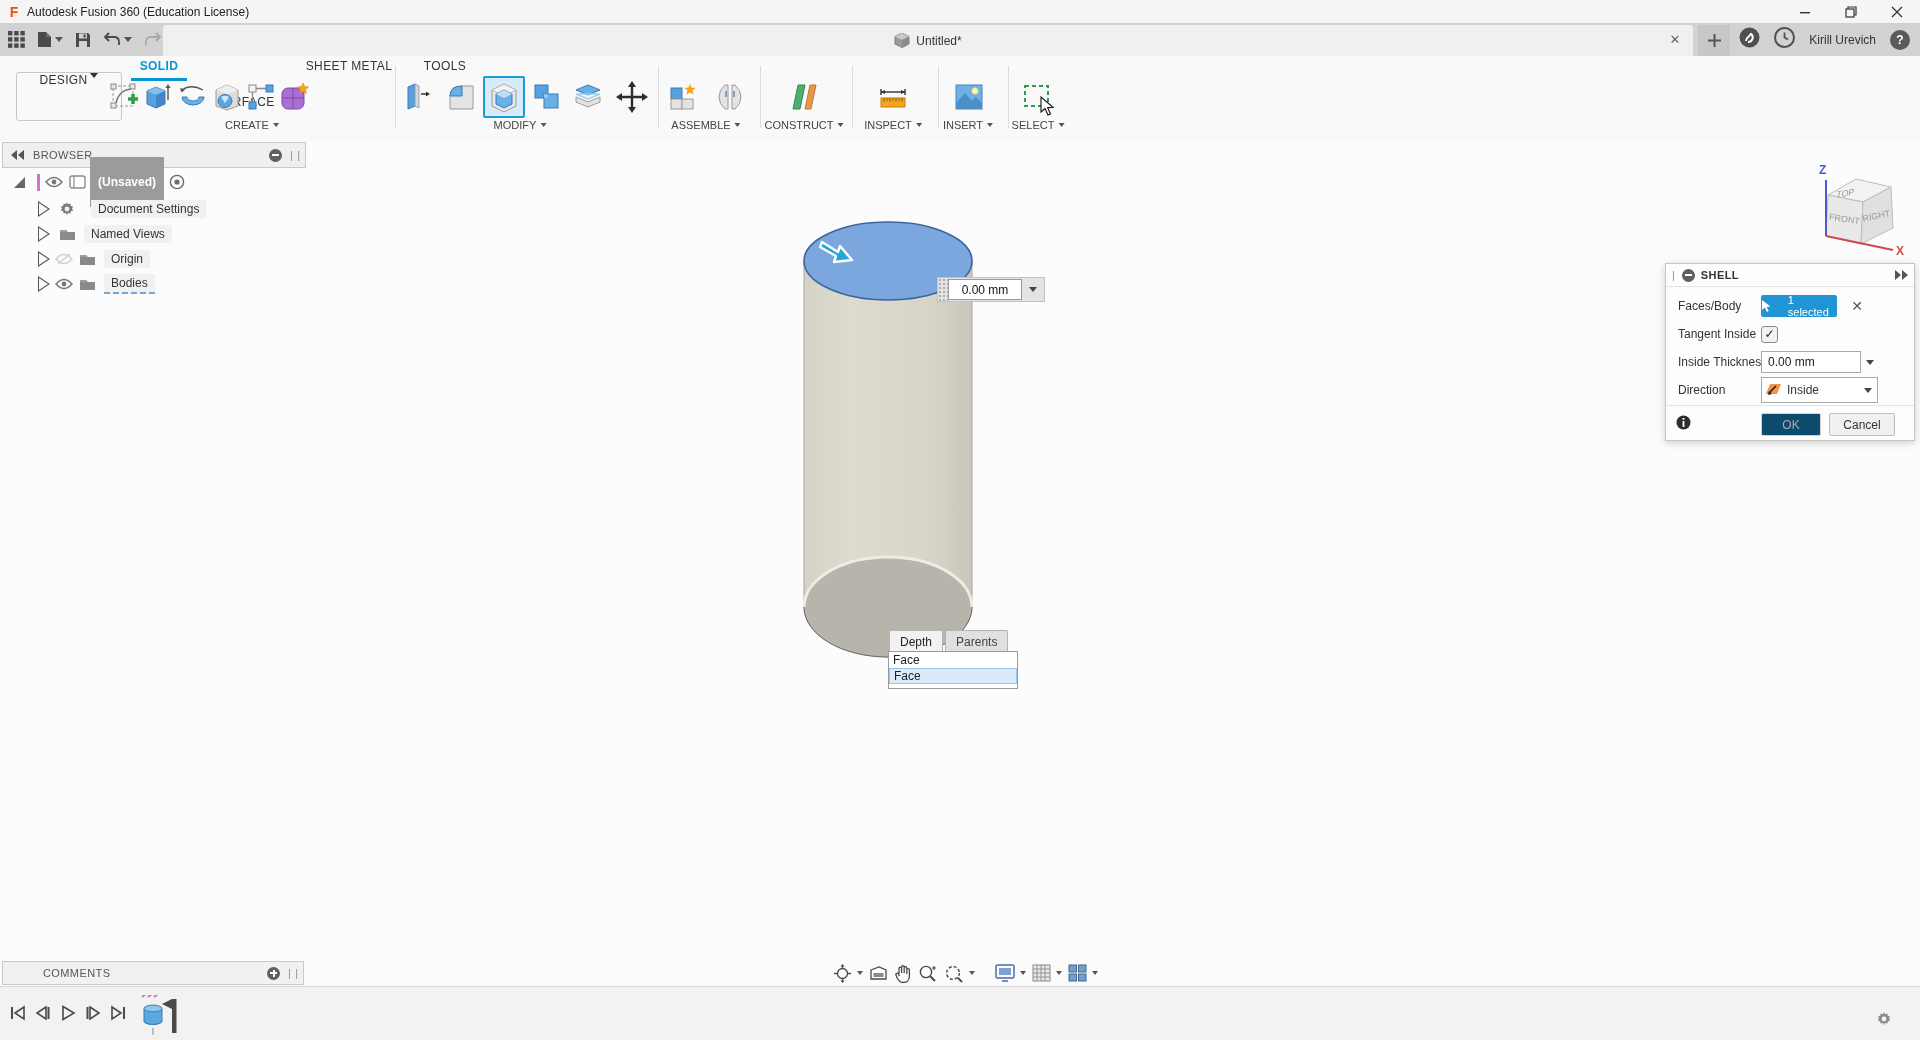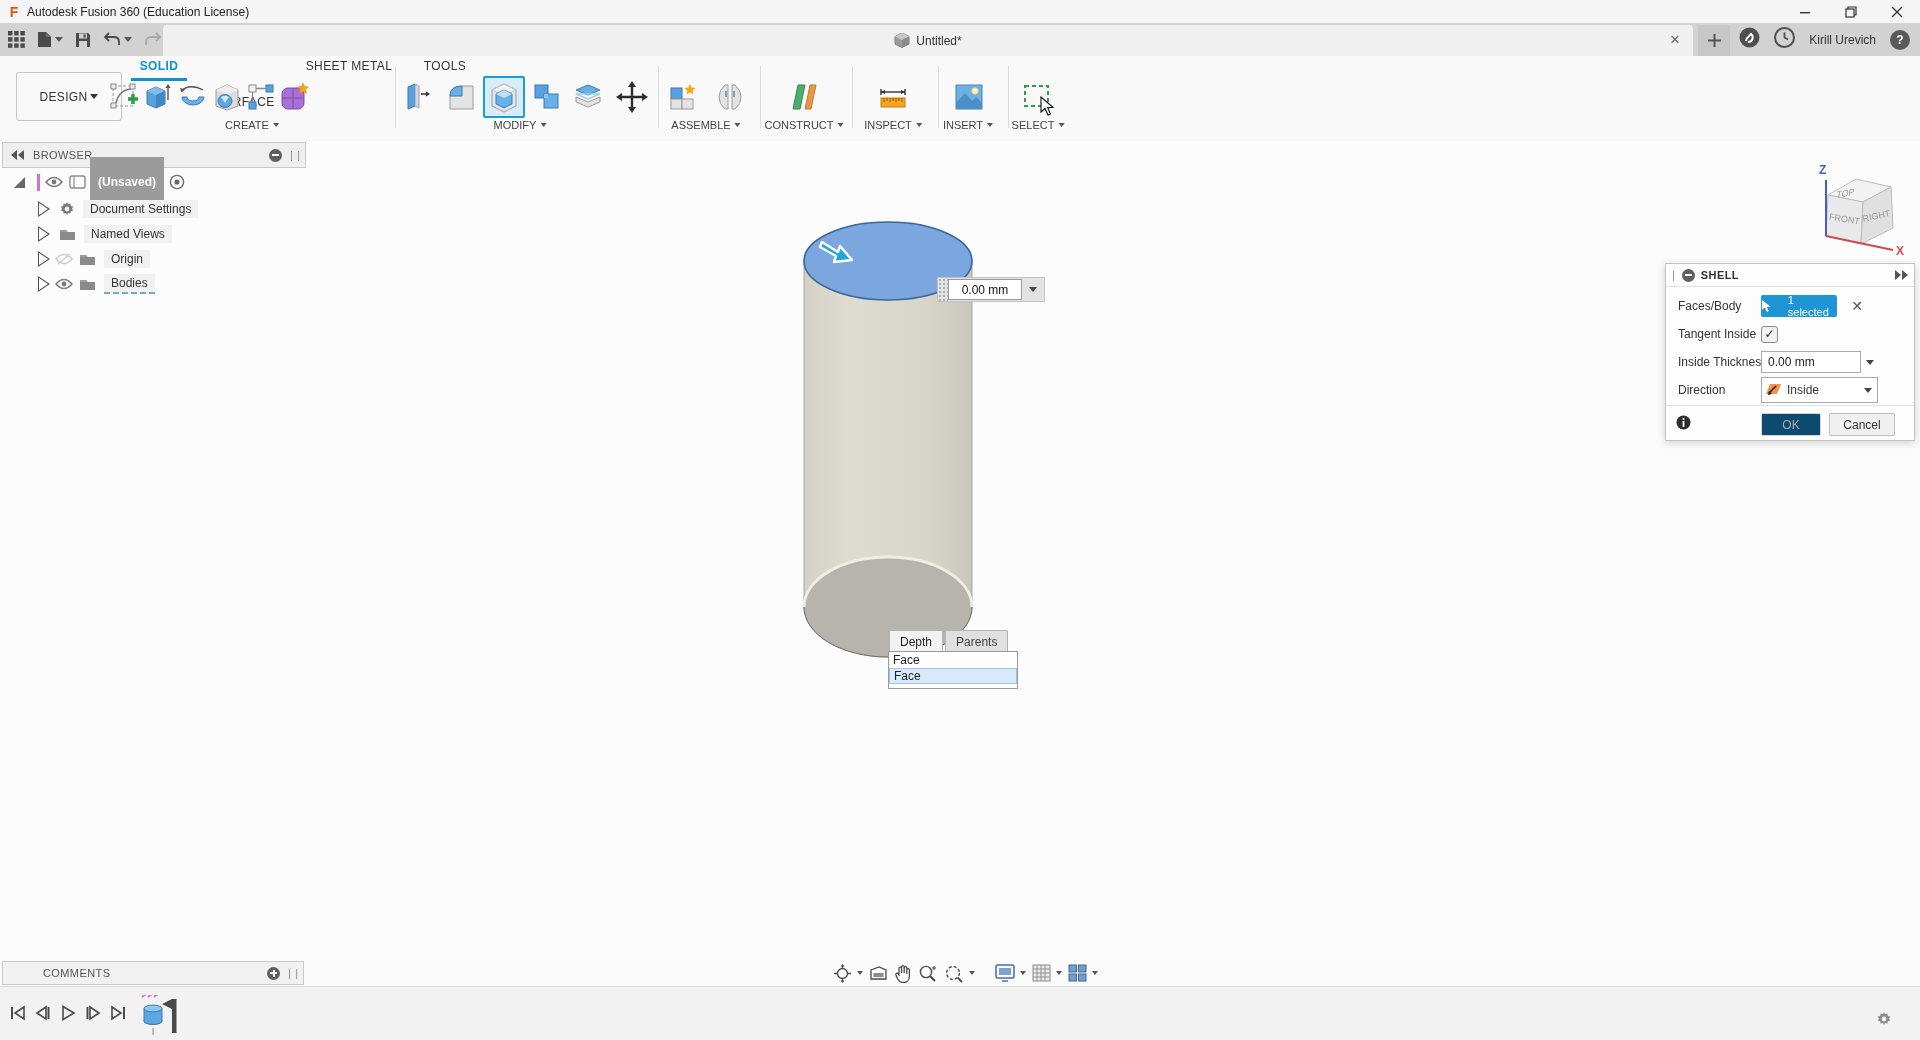--- a/index.html
+++ b/index.html
@@ -19,21 +19,21 @@
   .caret-down.dim{border-top-color:#a8a8a8;}
   .doc-tab{position:absolute;left:163px;top:2px;width:1530px;height:31px;background:#f0f0f0;border-radius:4px 4px 0 0;display:flex;align-items:center;justify-content:center;}
   .doc-tab-label{font-size:12px;color:#333;margin-left:6px;}
   .tab-close{position:absolute;right:10px;top:7px;width:16px;height:16px;color:#666;font-size:13px;line-height:16px;text-align:center;}
   .newtab-btn{position:absolute;left:1698px;top:2px;width:32px;height:31px;background:#c7c7c7;display:flex;align-items:center;justify-content:center;}
   .tabbar-right{position:absolute;right:0;top:0;height:33px;display:flex;align-items:center;gap:14px;padding-right:10px;}
   .user-name{font-size:12px;color:#333;}
   .round-ic{width:20px;height:20px;border-radius:50%;background:#5a5a5a;color:#fff;display:flex;align-items:center;justify-content:center;font-size:12px;font-weight:bold;}
   
   .ribbon{left:0;top:56px;width:1920px;height:85px;background:#f9f9f9;border-bottom:1px solid #d2d2d2;}
-  .design-btn{position:absolute;left:16px;top:16px;width:104px;height:47px;background:#f9f9f9;border:1px solid #c6c6c6;border-radius:3px;display:flex;align-items:center;justify-content:center;font-size:12px;color:#333;letter-spacing:.3px;}
+  .design-btn{position:absolute;left:16px;top:16px;width:104px;height:47px;background:#f9f9f9;border:1px solid #c6c6c6;border-radius:3px;display:flex;justify-content:center;font-size:12px;color:#333;letter-spacing:.3px;}
   .rtab{position:absolute;top:3px;height:18px;font-size:12px;color:#333;letter-spacing:.4px;text-align:center;}
   .rtab.active{color:#0696d7;font-weight:bold;border-bottom:3px solid #0696d7;padding-bottom:1px;}
   .tool{position:absolute;top:20px;width:38px;height:38px;display:flex;align-items:center;justify-content:center;border:2px solid transparent;border-radius:2px;}
   .tool.active{background:#d7ecfa;border-color:#1e9bd7;}
   .grp-label{position:absolute;top:63px;font-size:11px;color:#444;white-space:nowrap;transform:translateX(-50%);display:flex;align-items:center;}
   .grp-label .caret-down{border-left-width:3px;border-right-width:3px;border-top-width:4px;margin-left:4px;}
   .vsep{position:absolute;top:10px;width:1px;height:62px;background:#dcdcdc;}
   
   .browser-header{left:2px;top:142px;width:302px;height:24px;background:#efefef;border:1px solid #c9c9c9;display:flex;align-items:center;font-size:11px;color:#555;letter-spacing:.4px;}
   .brow{position:absolute;height:24px;display:flex;align-items:center;font-size:12px;color:#333;}
@@ -462,21 +462,21 @@
       <circle cx="8" cy="8" r="2.6" fill="#6a6a6a"></circle>
     </svg>
 </div>
 
 <div class="abs brow" style="left:40px;top:197px;">
   <div class="tri-closed"></div>
   <svg width="16" height="16" viewBox="0 0 16 16" style="margin-left:10px;">
       <path d="M8 1 l1 2.2 2.4-.6 .4 2.4 2.4.6 -1.2 2 1.2 2 -2.4.6 -.4 2.4 -2.4-.6 -1 2.2 -1-2.2 -2.4.6 -.4-2.4 -2.4-.6 1.2-2 -1.2-2 2.4-.6 .4-2.4 2.4.6 z" fill="#7a7a7a"></path>
       <circle cx="8" cy="8" r="2.4" fill="#f1f1f1"></circle>
     </svg>
-  <span class="tree-label" style="margin-left:8px;">Document Settings</span>
+  <span class="tree-label" style="margin-left:16px;">Document Settings</span>
 </div>
 
 <div class="abs brow" style="left:40px;top:222px;">
   <div class="tri-closed"></div>
   <svg width="17" height="14" viewBox="0 0 17 14" style="margin-left:10px;">
       <path d="M1 3 h6 l1.6 2 H16 v8 H1 Z" fill="#8a8a8a"></path>
       <path d="M1 3 h6 l1.6 2 H1 Z" fill="#9d9d9d"></path>
     </svg>
   <span class="tree-label" style="margin-left:8px;">Named Views</span>
 </div>

